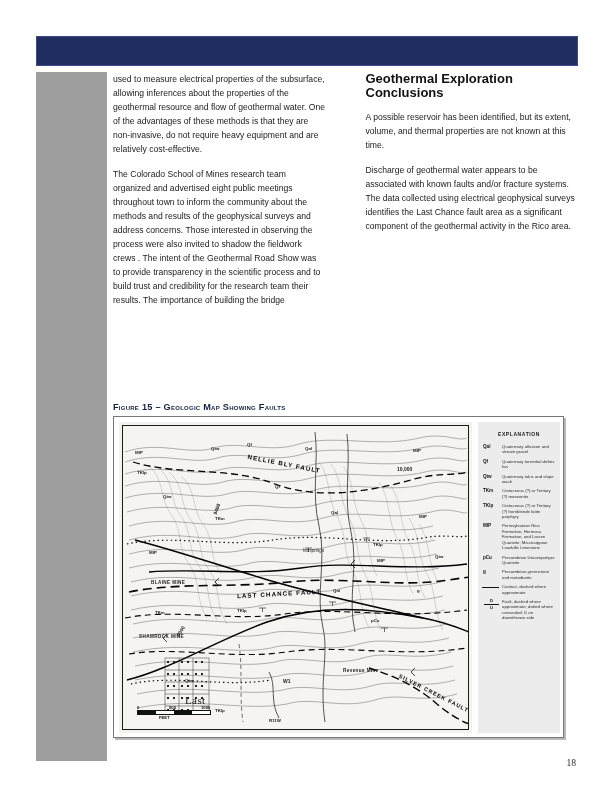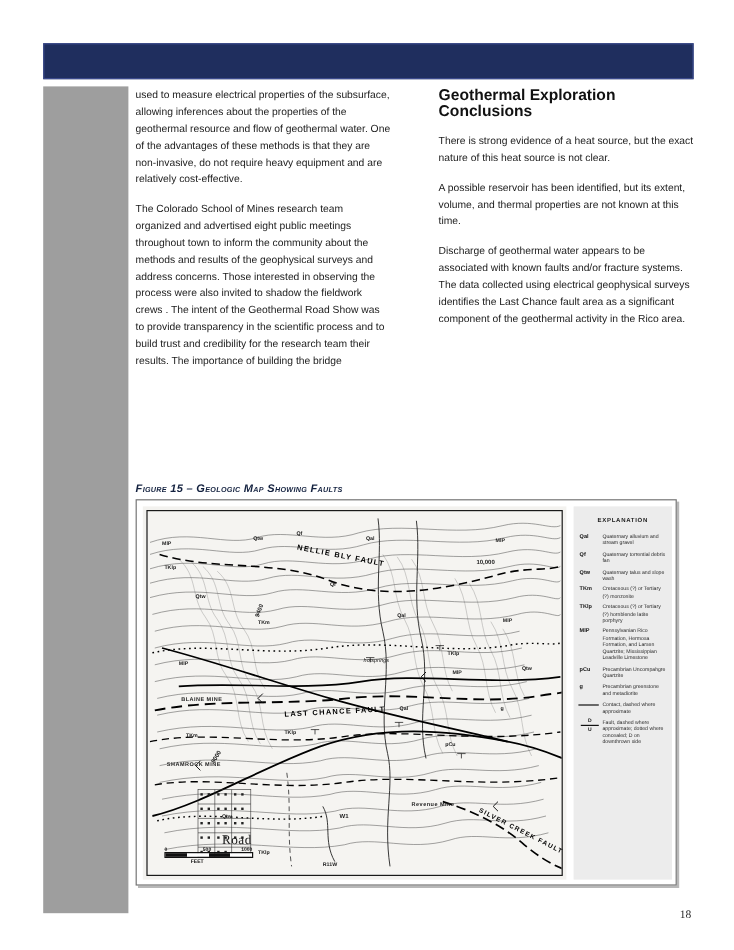--- a/index.html
+++ b/index.html
@@ -88,21 +88,20 @@
   }
 
   .figure-caption {
     font-size: 9.2px;
     font-weight: bold;
     font-variant: small-caps;
     letter-spacing: 0.25px;
     color: #13213f;
     margin: 0 0 4px 0;
     white-space: nowrap;
-    font-style: italic;
   }
 
   .figure-frame {
     position: relative;
     width: 451px;
     height: 322px;
     border: 1px solid #767676;
     background: #ffffff;
     box-sizing: border-box;
     box-shadow: 2px 2px 0 rgba(0,0,0,0.28);
@@ -255,21 +254,20 @@
   <div id="content">
     <div class="columns">
 
       <div class="col">
         <p class="body-text">used to measure electrical properties of the subsurface, allowing inferences about the properties of the geothermal resource and flow of geothermal water.  One of the advantages of these methods is that they are non-invasive, do not require heavy equipment and are relatively cost-effective.</p>
         <p class="body-text">The Colorado School of Mines research team organized and advertised eight public meetings throughout town to inform the community about the methods and results of the geophysical surveys and address concerns. Those interested in observing the process were also invited to shadow the fieldwork crews .  The intent of the Geothermal Road Show was to provide transparency in the scientific process and to build trust and credibility for the research team their results.  The importance of building the bridge</p>
       </div>
 
       <div class="col">
         <h3 class="subhead tight">Geothermal Exploration Conclusions</h3>
-        <p class="body-text">There is strong evidence of a heat source, but the exact nature of this heat source is not clear.</p>
         <p class="body-text">A possible reservoir has been identified, but its extent, volume, and thermal properties are not known at this time.</p>
         <p class="body-text">Discharge of geothermal water appears to be associated with known faults and/or fracture systems. The data collected using electrical geophysical surveys identifies the Last Chance fault area as a significant component of the geothermal activity in the Rico area.</p>
       </div>
 
     </div>
   </div>
 
   <div id="figure-block">
 
     <div class="figure-caption">Figure 15 –  Geologic Map Showing Faults</div>
@@ -415,21 +413,21 @@
             </g>
           </g>
 
           <rect x="3.5" y="3.5" width="346" height="304" fill="none" stroke="#1a1a1a" stroke-width="1"></rect>
         </svg>
 
         <div class="map-label fault-name" style="left:128px; top:38px; transform:rotate(11deg);">NELLIE BLY FAULT</div>
         <div class="map-label fault-name" style="left:118px; top:168px; transform:rotate(-3deg);">LAST CHANCE FAULT</div>
         <div class="map-label fault-name" style="left:276px; top:268px; transform:rotate(27deg); font-size:5.4px;">SILVER CREEK FAULT</div>
 
-        <div class="map-label town" style="left:66px; top:272px;">Road</div>
+        <div class="map-label town" style="left:66px; top:272px;">Last</div>
         <div class="map-label mine" style="left:20px; top:212px;">SHAMROCK MINE</div>
         <div class="map-label mine" style="left:32px; top:158px;">BLAINE MINE</div>
         <div class="map-label mine" style="left:224px; top:246px;">Revenue Mine</div>
         <div class="map-label" style="left:184px; top:126px; font-weight:normal; font-style:italic;">hotsprings</div>
 
         <div class="map-label contour" style="left:278px; top:44px;">10,000</div>
         <div class="map-label contour" style="left:92px; top:84px; transform:rotate(-70deg);">9400</div>
         <div class="map-label contour" style="left:56px; top:206px; transform:rotate(-58deg);">9000</div>
 
         <div class="map-label" style="left:150px; top:296px; font-size:4.4px;">R11W</div>

